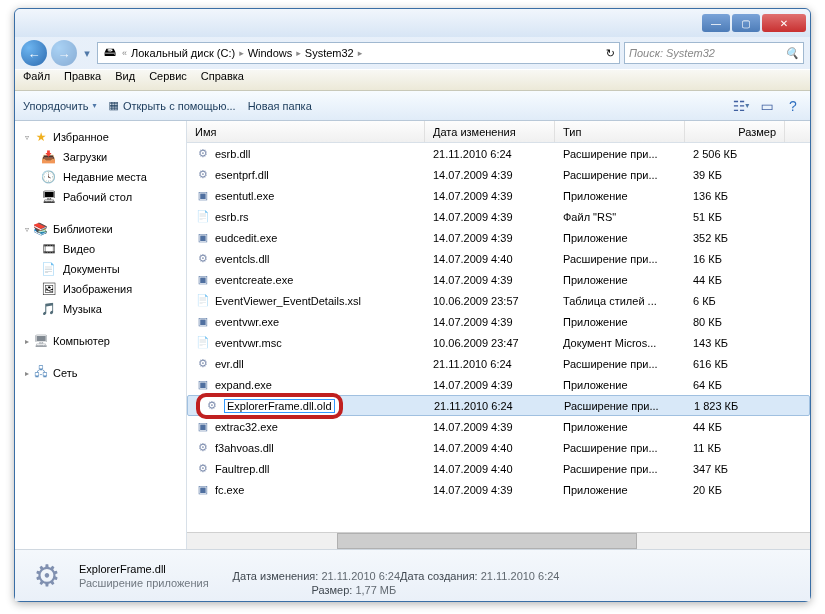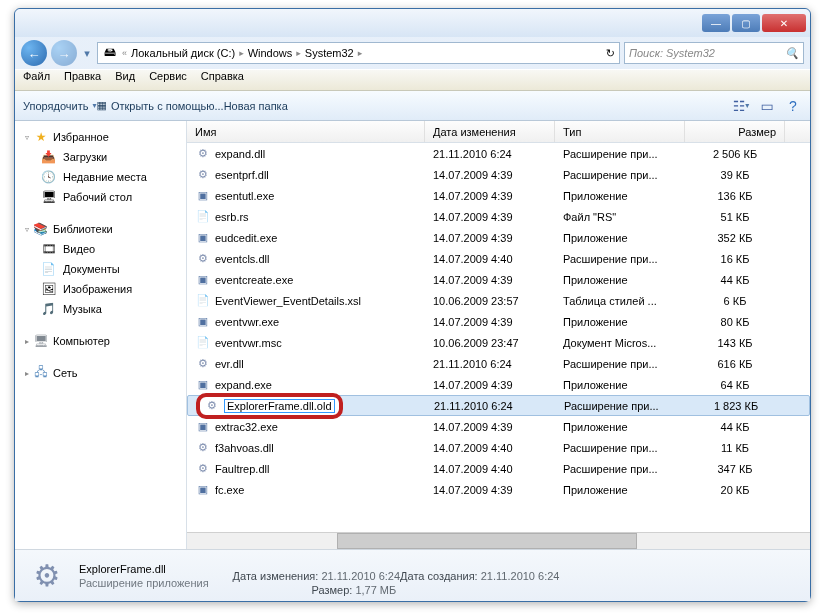--- a/index.html
+++ b/index.html
@@ -13,21 +13,21 @@
 .navbar { height: 32px; display: flex; align-items: center; padding: 0 6px; gap: 4px; }
 .nav-circle { width: 26px; height: 26px; border-radius: 50%; background: radial-gradient(circle at 30% 30%, #6db5f0, #2d6bb0); display: flex; align-items: center; justify-content: center; color: #fff; font-size: 13px; cursor: pointer; }
 .nav-circle.fwd { opacity: 0.5; }
 .nav-drop { width: 12px; height: 12px; display: flex; align-items: center; justify-content: center; color: #5078a8; cursor: pointer; }
 .addressbar { flex: 1; height: 22px; background: #fff; border: 1px solid #a0b8d0; display: flex; align-items: center; padding: 0 4px; gap: 4px; }
 .addressbar .crumb { display: flex; align-items: center; gap: 2px; cursor: pointer; }
 .addressbar .sep { color: #888; font-size: 9px; }
 .searchbox { width: 180px; height: 22px; background: #fff; border: 1px solid #a0b8d0; display: flex; align-items: center; padding: 0 4px; color: #888; font-style: italic; text-align: center; }
 .menubar { height: 22px; background: linear-gradient(#f8f8f4, #ece9d8); border-top: 1px solid #fff; border-bottom: 1px solid #c8c8b8; display: flex; align-items: flex-start; padding: 0 8px; gap: 14px; }
 .menubar span { cursor: pointer; }
-.toolbar { height: 30px; background: linear-gradient(#f7fbff, #e0ecf8); border-bottom: 1px solid #b8c8d8; display: flex; align-items: center; padding: 0 8px; }
+.toolbar { height: 30px; background: linear-gradient(#f7fbff, #e0ecf8); border-bottom: 1px solid #b8c8d8; display: flex; align-items: center; padding: 0 8px; gap: 12px; }
 .tool-btn { display: flex; align-items: center; gap: 4px; cursor: pointer; color: #1a3a5a; }
 .tool-drop { font-size: 8px; color: #5078a8; }
 .toolbar-right { margin-left: auto; display: flex; gap: 8px; align-items: center; }
 .tb-icon { width: 18px; height: 18px; display: flex; align-items: center; justify-content: center; cursor: pointer; color: #4060a0; font-size: 14px; }
 .content { flex: 1; display: flex; background: #fff; overflow: hidden; }
 .sidebar { width: 172px; border-right: 1px solid #d8e0e8; padding: 6px 0; overflow-y: auto; }
 .side-group { margin-bottom: 12px; }
 .side-head { display: flex; align-items: center; gap: 4px; padding: 2px 10px; cursor: pointer; }
 .side-head .arr { font-size: 8px; color: #888; }
 .side-item { display: flex; align-items: center; gap: 6px; padding: 2px 10px 2px 26px; cursor: pointer; }
@@ -43,21 +43,21 @@
 .col.date { width: 130px; }
 .col.type { width: 130px; }
 .col.size { width: 100px; justify-content: flex-end; }
 .filelist { flex: 1; overflow-y: auto; overflow-x: hidden; position: relative; }
 .row { height: 21px; display: flex; align-items: center; cursor: pointer; }
 .row.selected { background: #d8e8f8; border: 1px solid #a0c0e0; border-radius: 2px; }
 .cell { padding: 0 8px; overflow: hidden; white-space: nowrap; text-overflow: ellipsis; }
 .cell.name { width: 238px; display: flex; align-items: center; gap: 4px; }
 .cell.date { width: 130px; }
 .cell.type { width: 130px; }
-.cell.size { width: 100px; text-align: center; }
+.cell.size { width: 100px; text-align: left; }
 .ficon { width: 16px; height: 16px; display: inline-flex; align-items: center; justify-content: center; font-size: 11px; }
 .ficon.dll { color: #8090b0; }
 .ficon.exe { color: #5070a0; }
 .ficon.file { color: #a0a0a0; }
 .rename-box { border: 4px solid #c02020; border-radius: 10px; padding: 1px 4px; display: inline-flex; align-items: center; gap: 4px; background: #fff; }
 .rename-box .ficon { flex-shrink: 0; }
 .scrollb { height: 17px; background: #f0f0f0; border-top: 1px solid #d0d0d0; display: flex; }
 .scrollb .thumb { margin-left: 150px; width: 300px; height: 100%; background: #cdcdcd; border: 1px solid #b0b0b0; }
 .details { height: 52px; border-top: 1px solid #d0d8e0; background: linear-gradient(#f4f8fc,#eaf0f8); display: flex; align-items: center; padding: 4px 12px; gap: 12px; }
 .det-icon { width: 40px; height: 40px; display: flex; align-items: center; justify-content: center; font-size: 30px; color: #8090b0; }
@@ -187,21 +187,21 @@
       <div class="columns">
         <div class="col name">Имя</div>
         <div class="col date">Дата изменения</div>
         <div class="col type">Тип</div>
         <div class="col size">Размер</div>
       </div>
       <div class="filelist" id="filelist">
           <div class="row">
             <div class="cell name">
               <span class="ficon dll">⚙</span>
-              <span>expand.dll</span>
+              <span>esrb.dll</span>
             </div>
             <div class="cell date">21.11.2010 6:24</div>
             <div class="cell type">Расширение при...</div>
             <div class="cell size">2 506 КБ</div>
           </div>
           <div class="row">
             <div class="cell name">
               <span class="ficon dll">⚙</span>
               <span>esentprf.dll</span>
             </div>

